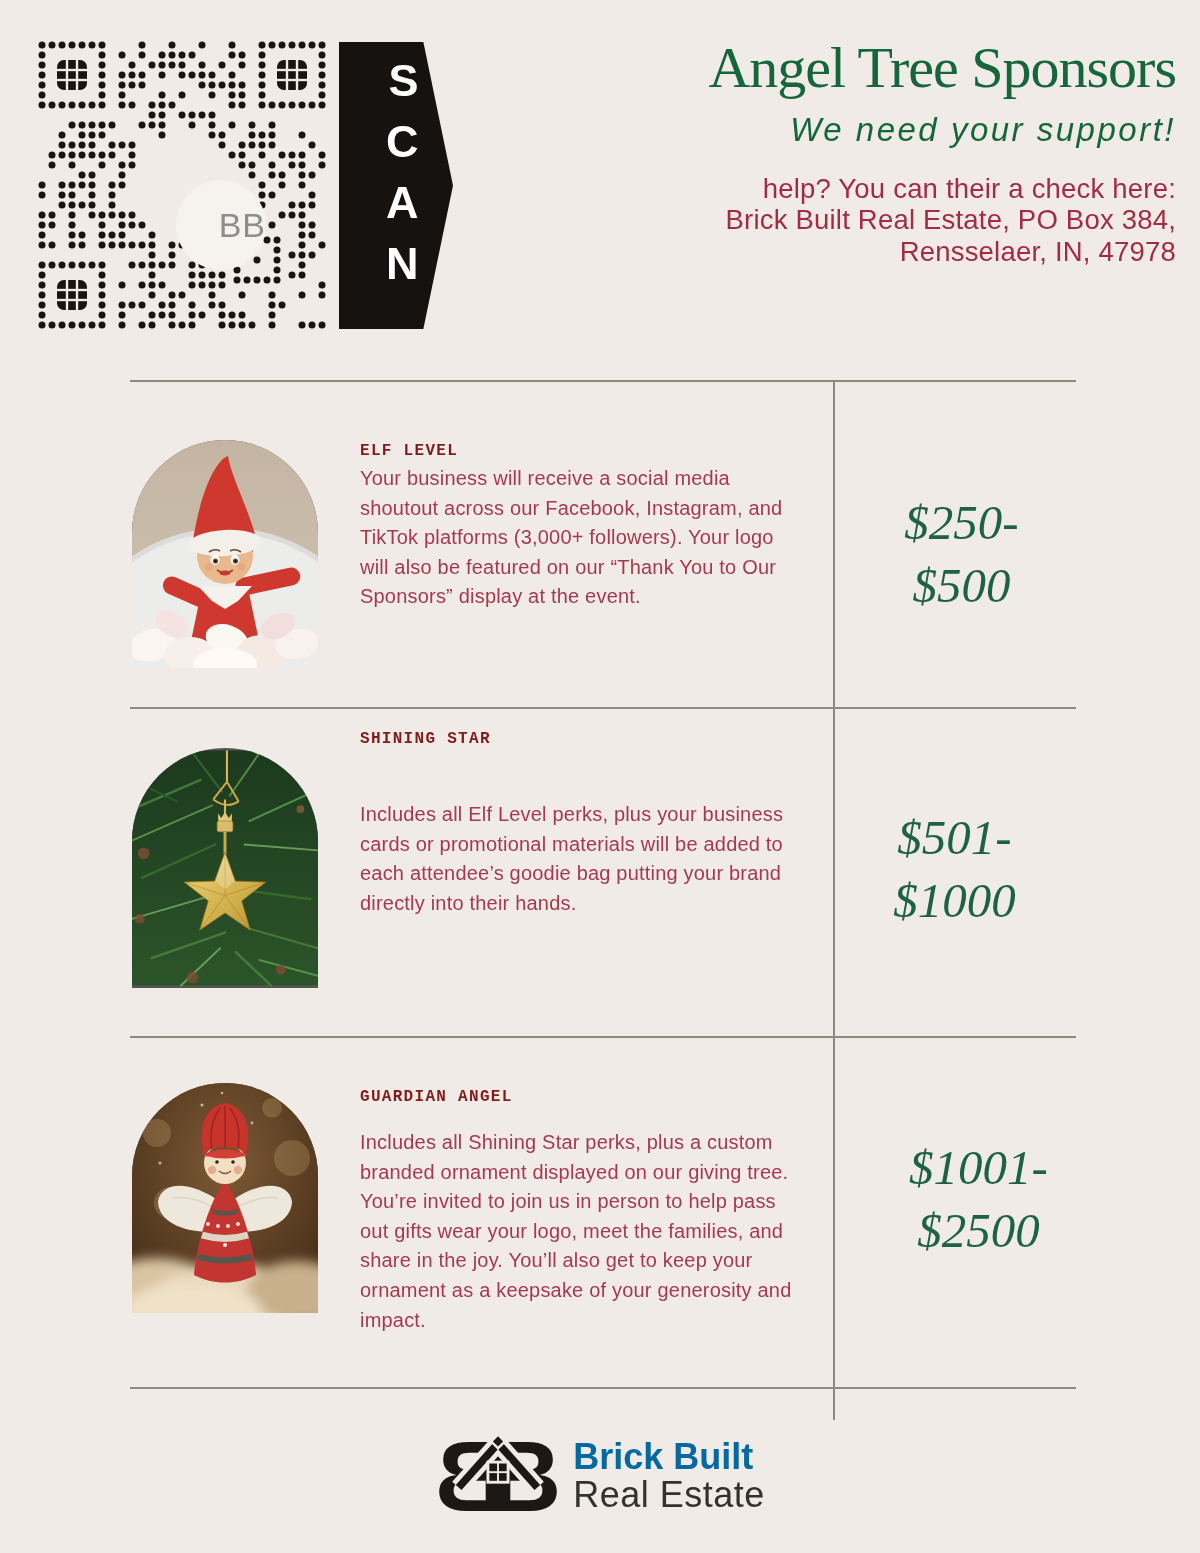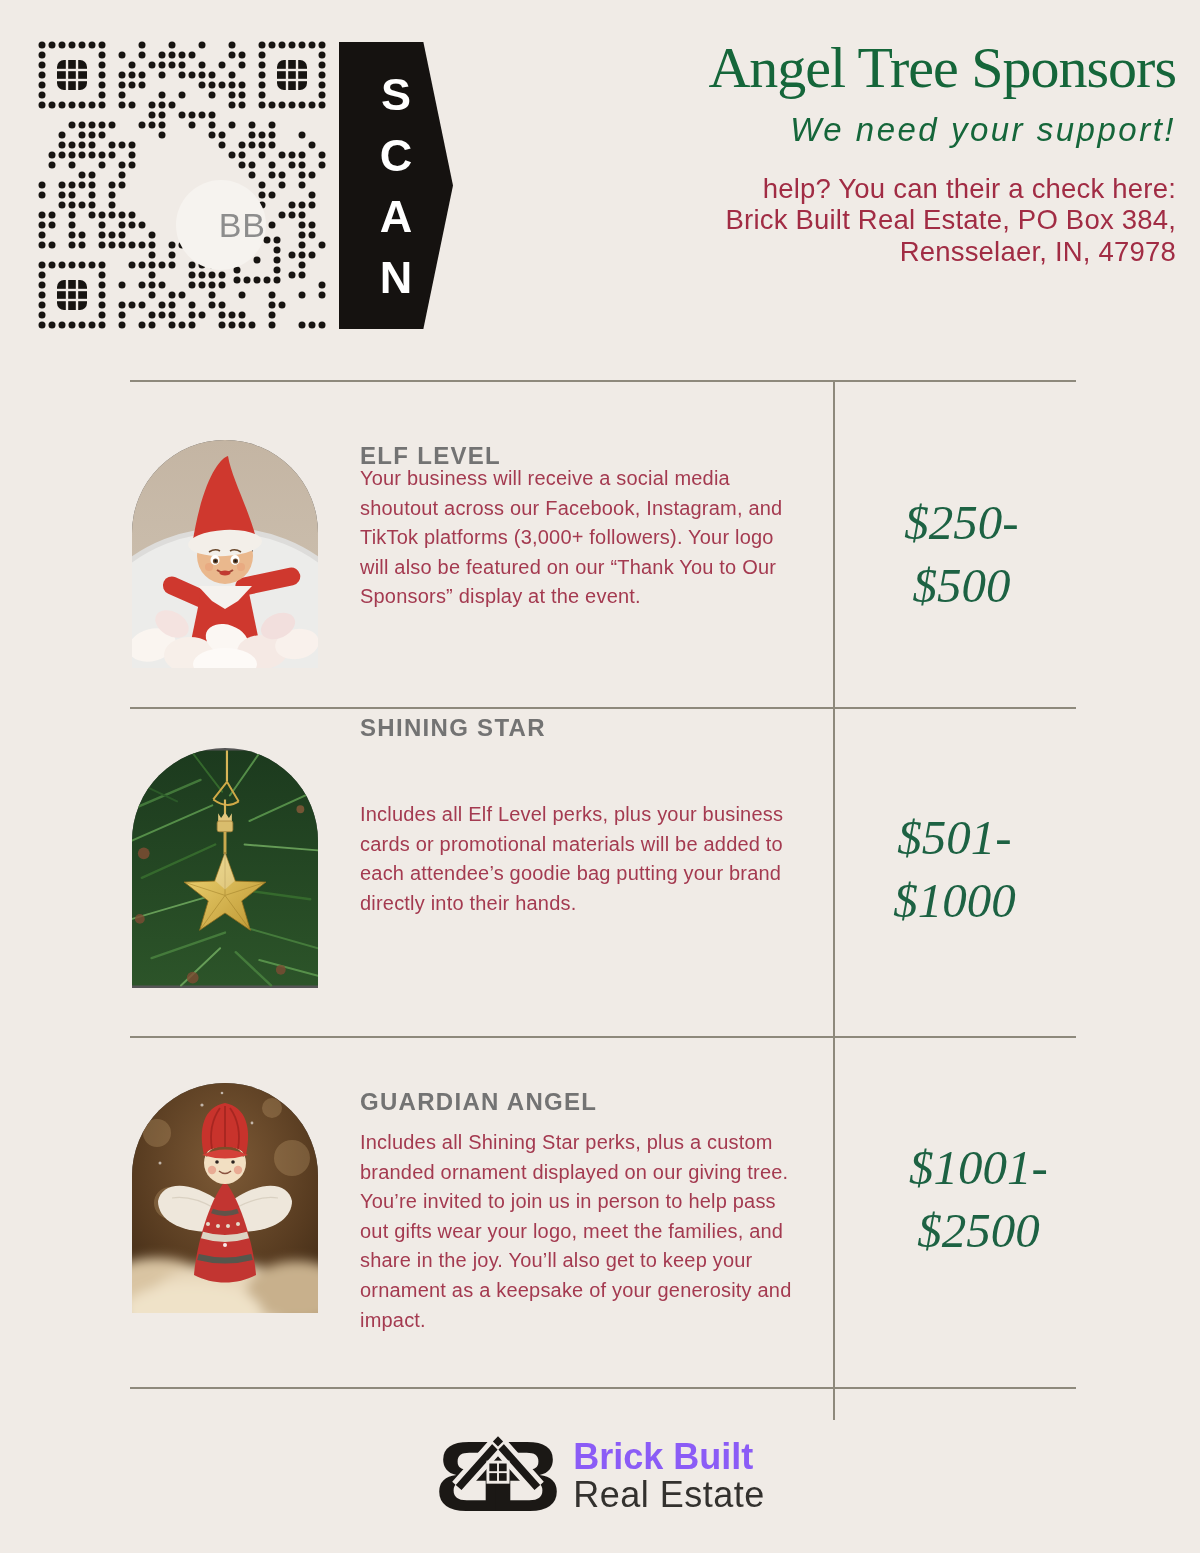--- a/index.html
+++ b/index.html
@@ -8,55 +8,55 @@
 
   
   .qr{position:absolute;left:37px;top:40px;width:290px;height:290px;}
   .qr svg{position:absolute;left:0;top:0;width:290px;height:290px;}
   .qr-badge{position:absolute;left:139px;top:140px;width:90px;height:90px;border-radius:50%;
             background:#f6f3ef;display:flex;align-items:center;justify-content:flex-end;
             color:#8d8d8d;font-size:34px;letter-spacing:1px;font-weight:400;}
   .scan-banner{position:absolute;left:339px;top:42px;width:114px;height:287px;background:#151210;
                clip-path:polygon(0 0,74% 0,100% 50%,74% 100%,0 100%);}
   .scan-text{color:#ffffff;font-weight:bold;font-size:45px;line-height:61px;width:45px;
-             margin:14px auto;padding-top:8px;word-break:break-all;text-align:center;}
+             margin:0 auto;padding-top:8px;word-break:break-all;text-align:right;}
 
   
   .header-text{position:absolute;right:24px;top:38px;width:740px;text-align:right;}
   .title{font-family:"Liberation Serif",serif;font-weight:400;color:#15663a;
          font-size:58px;line-height:1.05;letter-spacing:-1px;}
   .subtitle{font-style:italic;color:#15663a;font-size:33px;letter-spacing:2.5px;margin-top:12px;}
   .note{margin-top:24px;color:#a12c44;font-size:27.5px;line-height:1.14;letter-spacing:0.2px;}
 
   
   .hline{position:absolute;left:130px;width:946px;height:2px;background:#8e897c;}
   .hline.h1{top:380px;} .hline.h2{top:707px;} .hline.h3{top:1036px;} .hline.h4{top:1387px;}
   .vline{position:absolute;left:833px;top:380px;width:2px;height:1040px;background:#8e897c;}
 
   
   .photo{position:absolute;left:132px;width:186px;overflow:hidden;
          border-radius:93px 93px 0 0;background:#555;}
   .photo svg{display:block;width:100%;height:100%;}
-  .tier-head{position:absolute;left:360px;color:#737373;font-weight:bold;
-             font-size:24px;letter-spacing:1.3px;}
+  .tier-head{position:absolute;left:360px;color:#7f1d1d;font-weight:bold;
+             font-size:16px;letter-spacing:1.3px;font-family:Liberation Mono, monospace;}
   .tier-desc{position:absolute;left:360px;width:438px;color:#a43a50;font-size:20px;
              line-height:1.48;white-space:pre-line;letter-spacing:0.2px;}
   .price{position:absolute;left:833px;width:243px;text-align:center;
          font-family:"Liberation Serif",serif;font-style:italic;color:#1d6243;
          font-size:49px;line-height:63px;}
   .r1 .photo{top:440px;height:228px;} .r1 .tier-head{top:442px;} .r1 .tier-desc{top:464px;} .r1 .price{top:491px;margin-left:7px;}
-  .r2 .photo{top:748px;height:240px;} .r2 .tier-head{top:714px;} .r2 .tier-desc{top:800px;} .r2 .price{top:806px;}
+  .r2 .photo{top:748px;height:240px;} .r2 .tier-head{top:730px;} .r2 .tier-desc{top:800px;} .r2 .price{top:806px;}
   .r3 .photo{top:1083px;height:230px;} .r3 .tier-head{top:1088px;} .r3 .tier-desc{top:1128px;} .r3 .price{top:1136px;padding-left:24px;}
 
   
   .footer{position:absolute;left:0;top:1428px;width:1200px;display:flex;
           justify-content:center;align-items:center;gap:12px;}
   .bb-mark{width:126px;height:96px;}
   .brand{display:flex;flex-direction:column;justify-content:center;}
-  .brand-line1{font-size:36px;font-weight:bold;color:#8b5cf6;line-height:1.05;}
+  .brand-line1{font-size:36px;font-weight:bold;color:#0369a1;line-height:1.05;}
   .brand-line2{font-size:36px;font-weight:400;color:#33312e;line-height:1.05;letter-spacing:0.5px;}
 </style>
 </head>
 <body>
 
 <div class="page">
 
   <div class="qr">
     <svg id="qr-svg" viewBox="0 0 290 290">
         <circle cx="5" cy="145" r="3.5" fill="#171411"></circle>

